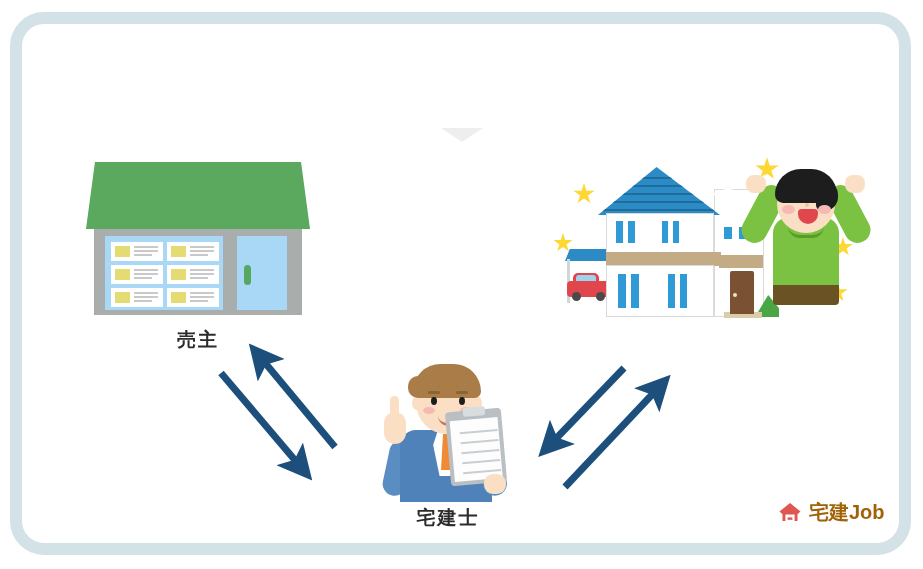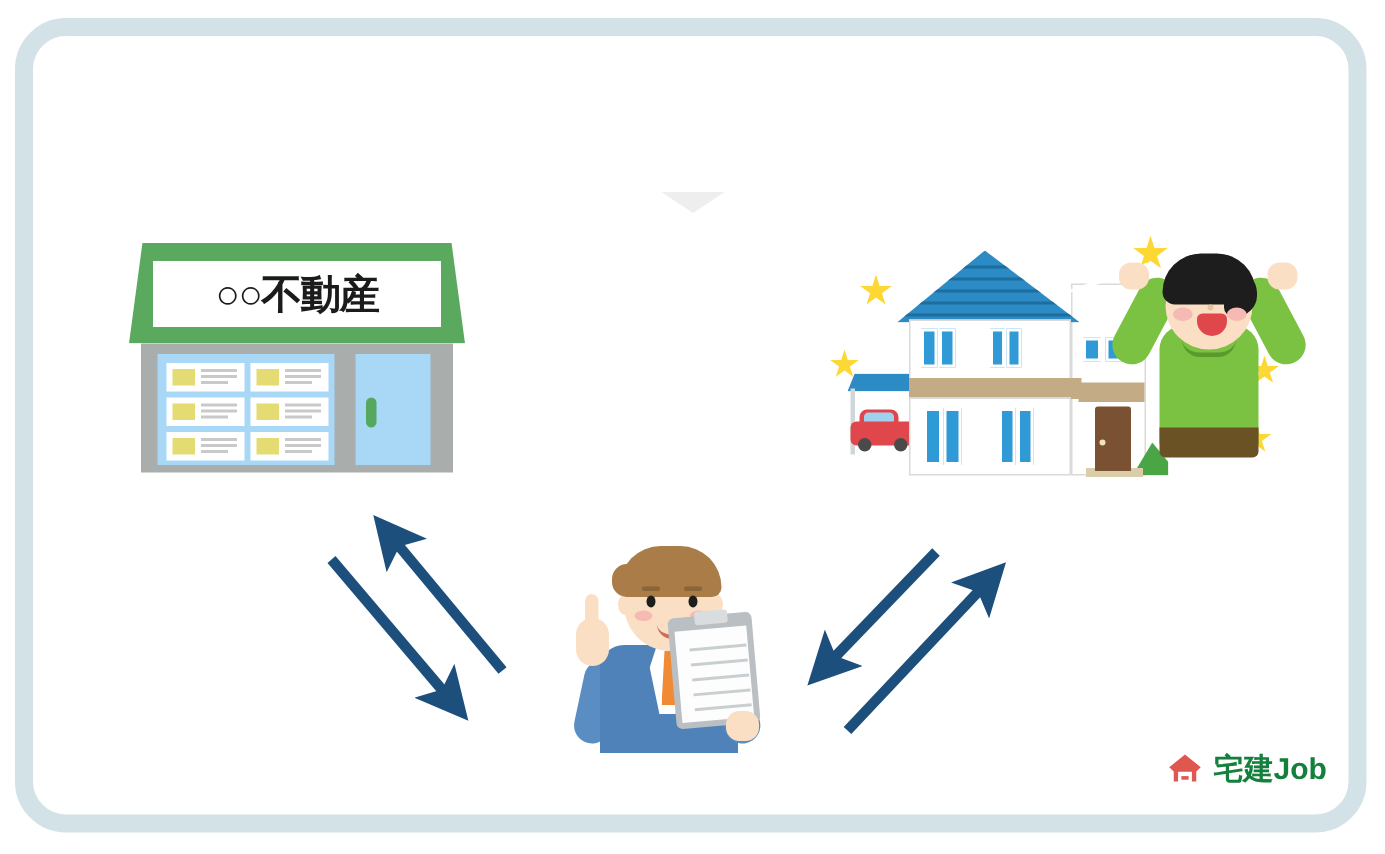--- a/index.html
+++ b/index.html
@@ -205,36 +205,33 @@
     border-radius:4px;transform:rotate(-5deg);}
   .clip-p{position:absolute;left:4px;top:9px;width:48px;height:61px;background:#fdfdfd;}
   .clip-c{position:absolute;left:18px;top:-3px;width:22px;height:9px;background:#d9dde0;border-radius:2px;}
   .clip-l{position:absolute;left:9px;height:2px;width:38px;background:#c9ced1;}
 
   
   .arrows{position:absolute;left:0;top:0;width:923px;height:569px;pointer-events:none;}
 
   
   .logo{position:absolute;left:778px;top:500px;height:24px;display:flex;align-items:center;gap:7px;}
-  .logo-text{color:#15803d;font-size:20px;font-weight:bold;letter-spacing:0px;white-space:nowrap;}
+  .logo-text{color:#a16207;font-size:20px;font-weight:bold;letter-spacing:0px;white-space:nowrap;}
 </style>
 </head>
 <body>
 
 <div id="stage">
 
   <div class="frame"></div>
 
   <div class="bubble-tail"></div>
 
   <div class="store">
     <div class="store-roof"></div>
-    <div class="store-sign">
-      <span>○○不動産</span>
-    </div>
     <div class="store-body"></div>
     <div class="store-win"></div>
     <div class="store-door"></div>
     <div class="store-handle"></div>
 
     <div class="card" style="left:25px;top:80px">
         <div class="sq"></div>
         <div class="ln l1"></div>
         <div class="ln l2"></div>
         <div class="ln l3"></div>
@@ -263,20 +260,21 @@
         <div class="ln l2"></div>
         <div class="ln l3"></div>
       </div>
     <div class="card" style="left:81px;top:126px">
         <div class="sq"></div>
         <div class="ln l1"></div>
         <div class="ln l2"></div>
         <div class="ln l3"></div>
       </div>
   </div>
+  <div class="cap" style="left:126px;top:327px;width:144px">売主</div>
 
   <div class="scene">
 
     <div class="star s1"></div>
     <div class="star s2"></div>
     <div class="star s3"></div>
     <div class="star s4"></div>
     <div class="star s5"></div>
 
     <div class="carport"></div>
@@ -367,20 +365,21 @@
         <div class="clip-l" style="top:12px"></div>
         <div class="clip-l" style="top:22px"></div>
         <div class="clip-l" style="top:32px"></div>
         <div class="clip-l" style="top:42px"></div>
         <div class="clip-l" style="top:52px"></div>
       </div>
       <div class="clip-c"></div>
     </div>
     <div class="a-handR"></div>
   </div>
+  <div class="cap" style="left:376px;top:505px;width:144px">宅建士</div>
 
   <svg class="arrows" viewBox="0 0 923 569">
     <defs>
       <marker id="ah" markerWidth="5" markerHeight="5" refX="3.4" refY="2.5" orient="auto">
         <path d="M0,0 L5,2.5 L0,5 L1.1,2.5 Z" fill="#1d4f7c"></path>
       </marker>
     </defs>
 
     <g>
       <line x1="335" y1="447" x2="256" y2="352" stroke="#1d4f7c" stroke-width="7" marker-end="url(#ah)"></line>

